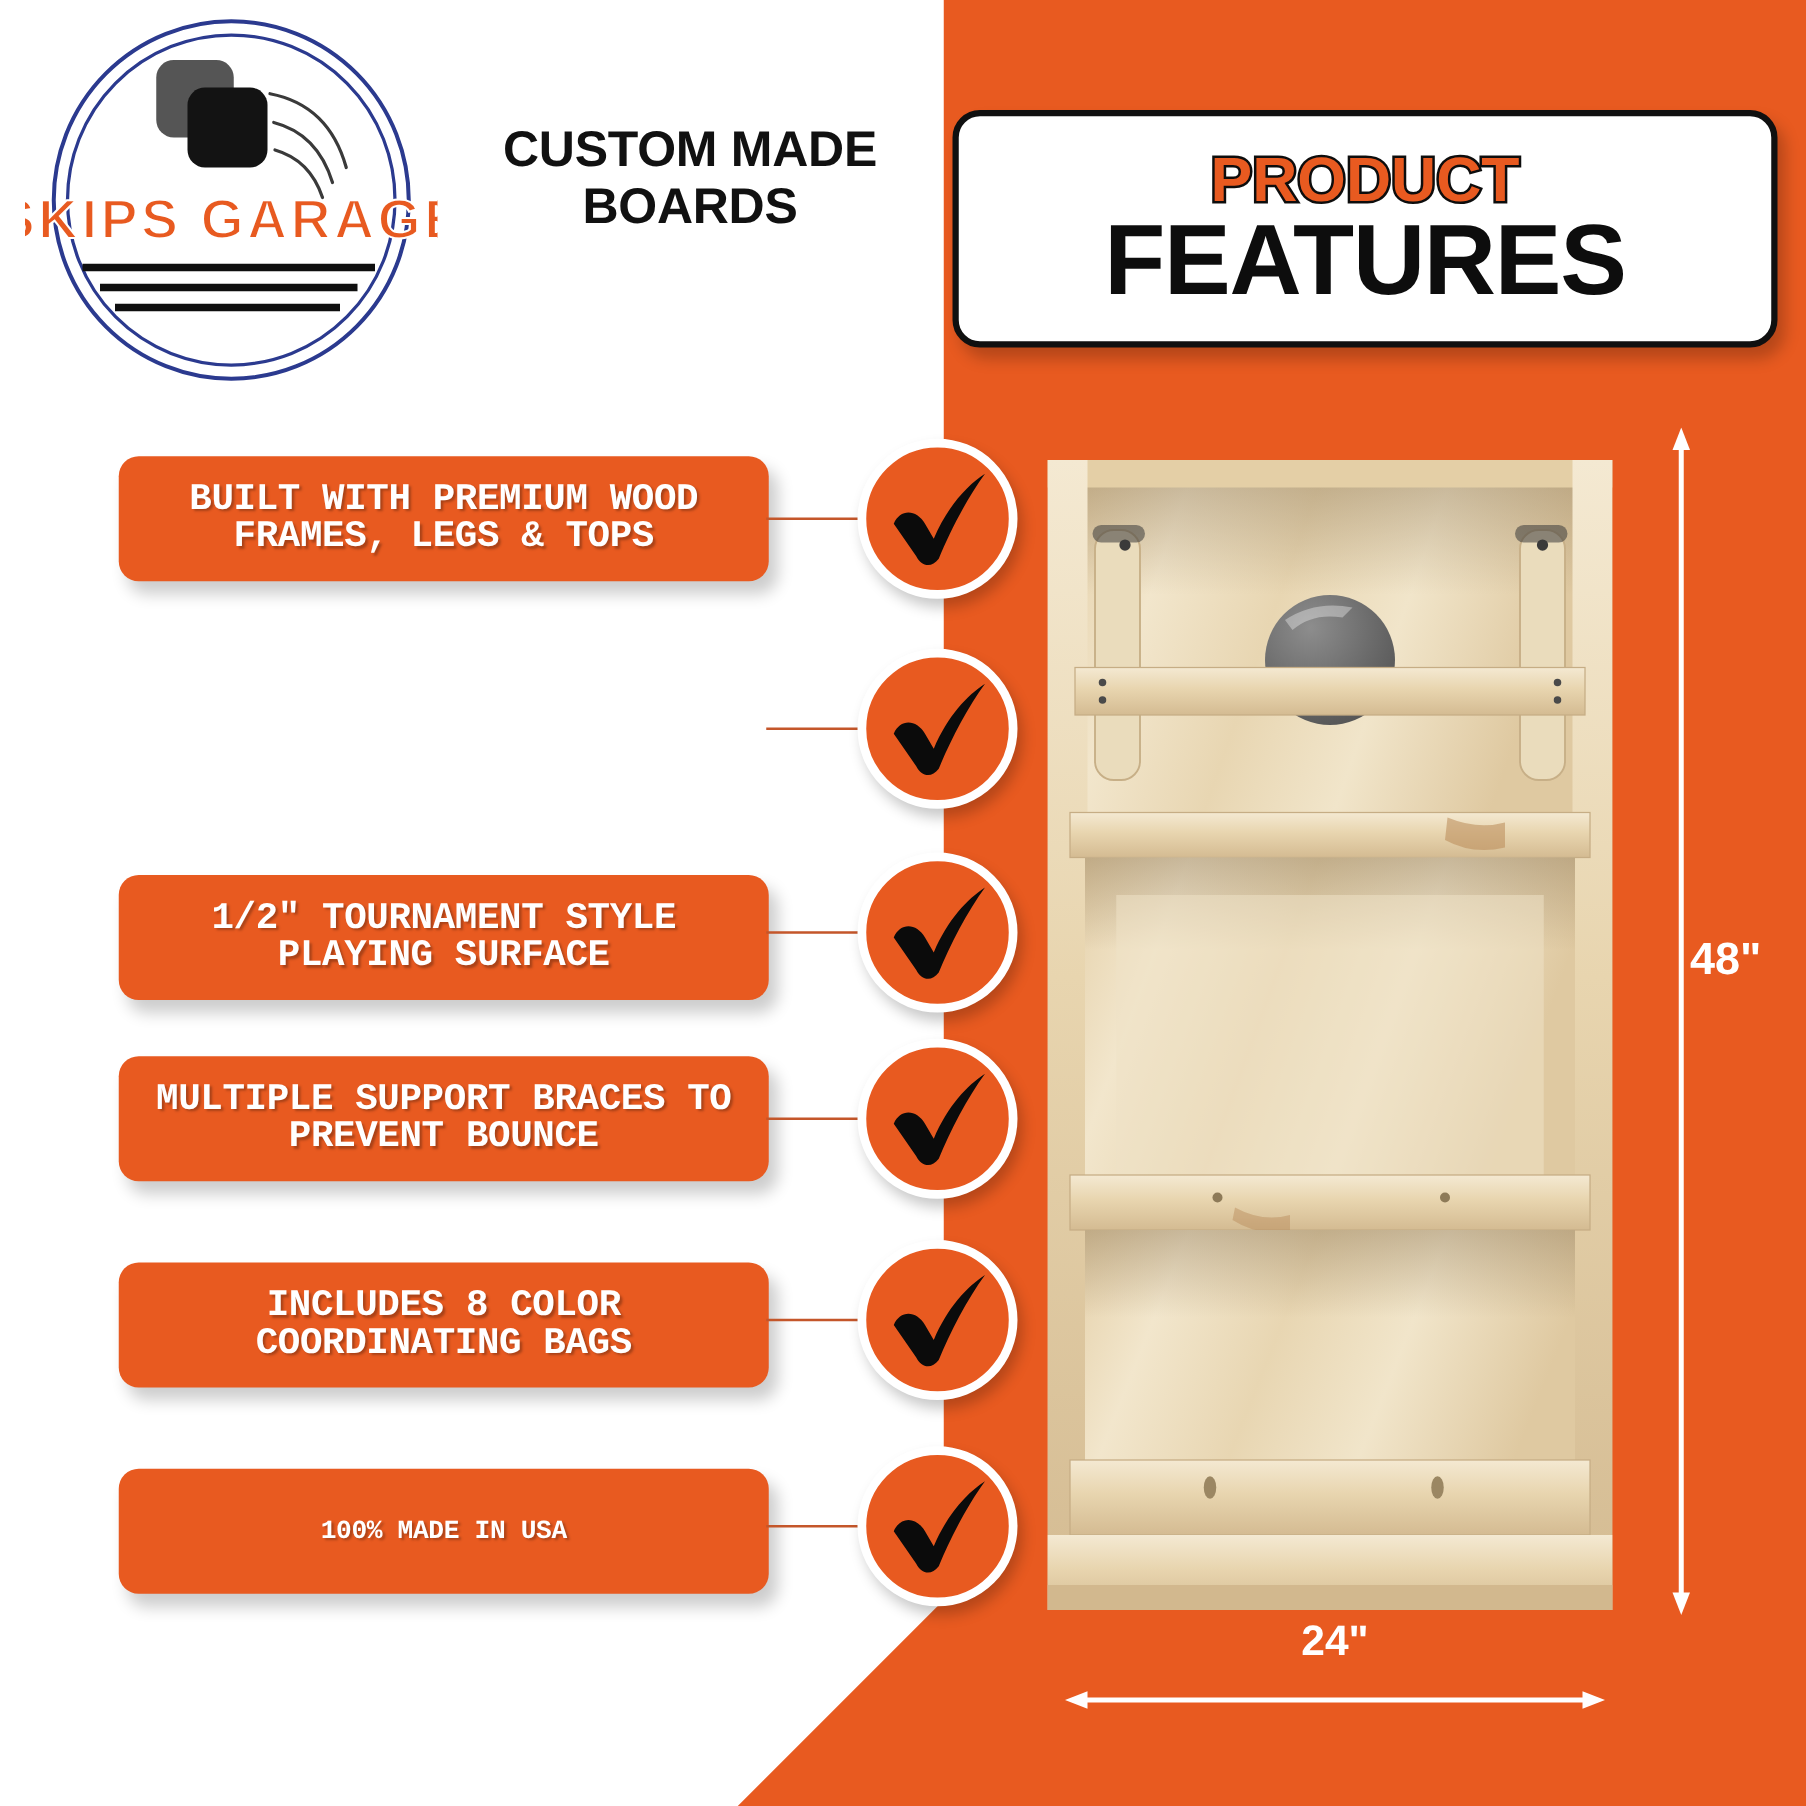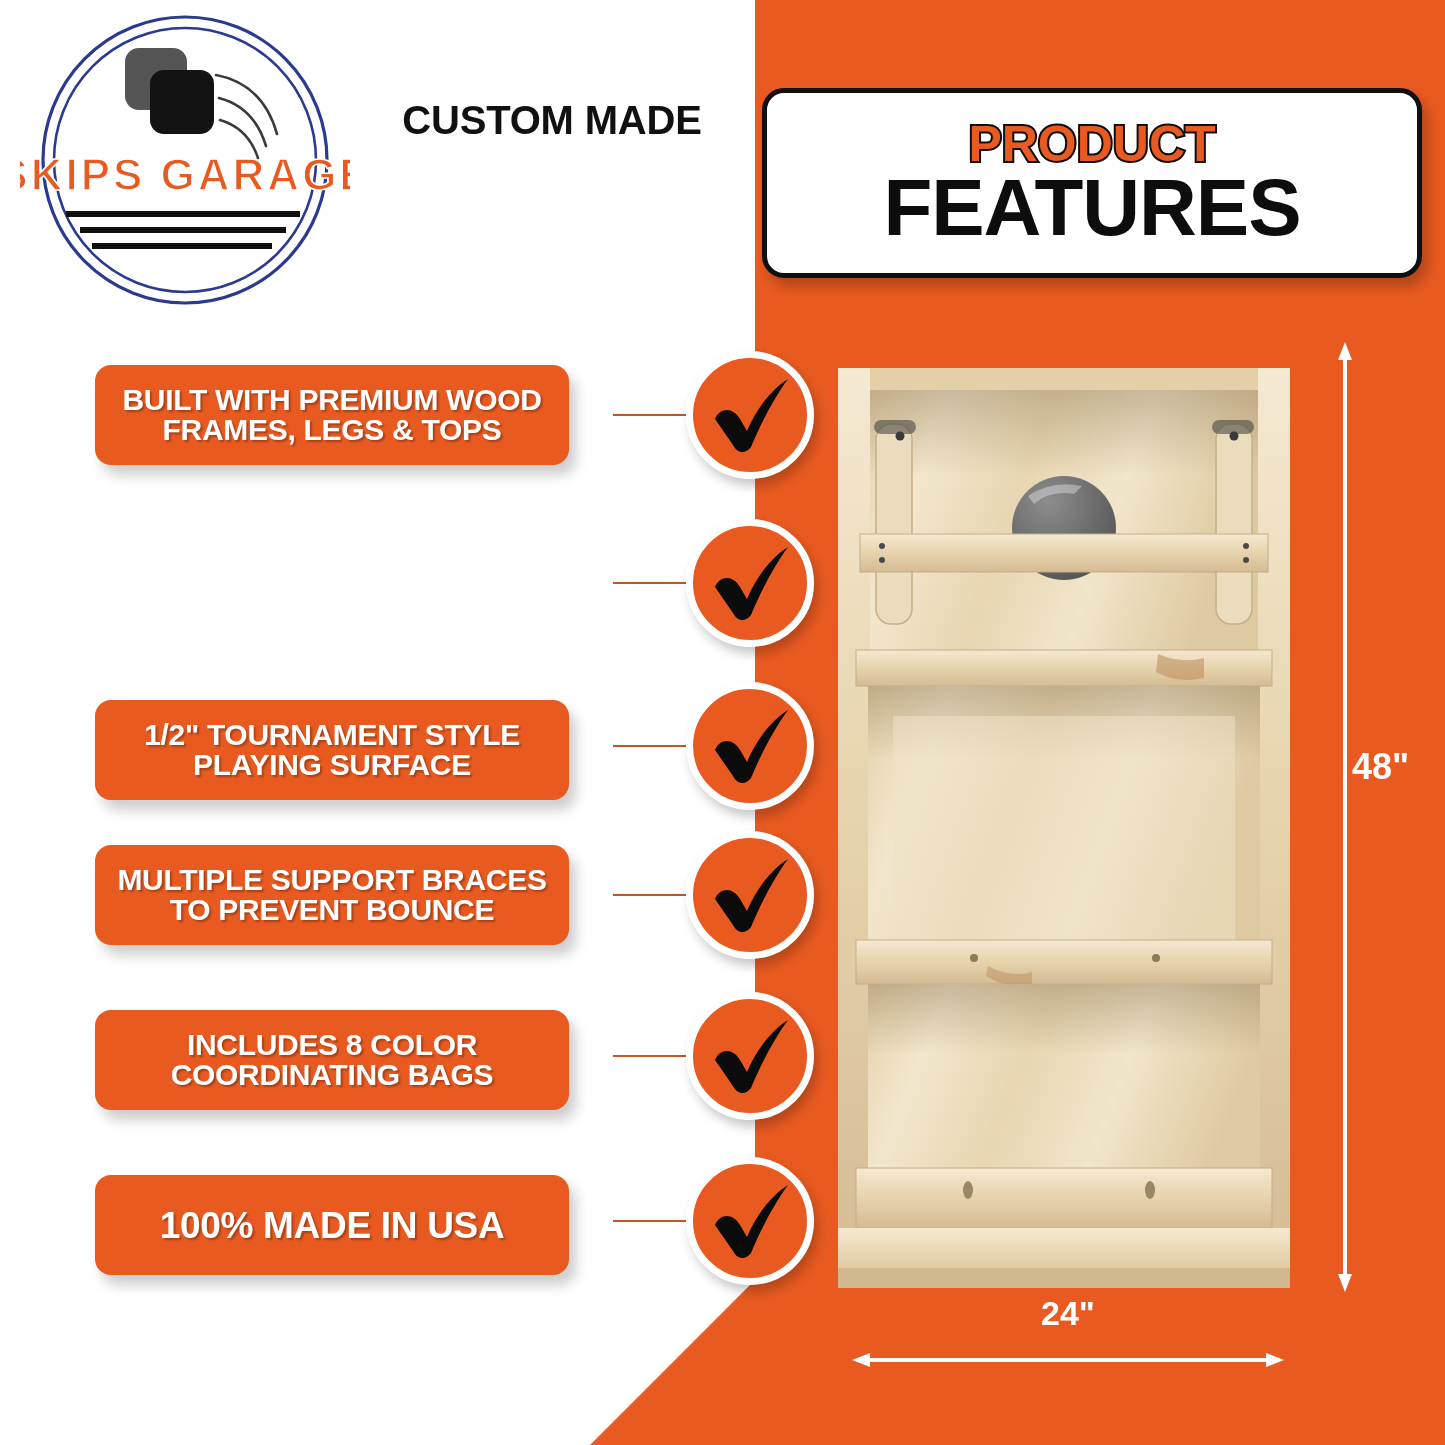--- a/index.html
+++ b/index.html
@@ -51,34 +51,34 @@
   .pf-features{
     font-size:80px;font-weight:bold;line-height:.94;letter-spacing:-1px;
     color:#0d0d0d;margin:2px 0 0 0;
   }
 
   
   .rows{position:absolute;left:0;top:0;width:860px;height:1445px;z-index:7;}
   .frow{position:absolute;left:0;width:860px;height:150px;}
 
   .pill{
-    position:absolute;left:95px;top:0;width:474px;min-height:100px;
+    position:absolute;left:95px;top:0;width:520px;min-height:100px;
     background:#E85A20;border-radius:16px;
     display:flex;align-items:center;justify-content:center;
     box-shadow:7px 10px 13px rgba(0,0,0,.20);
-    box-sizing:border-box;padding:8px 12px;
+    box-sizing:border-box;padding:8px 12px;font-family:Liberation Mono, monospace;
   }
   .pill-text{
     color:#ffffff;text-align:center;font-weight:bold;
     font-size:30px;line-height:1.0;letter-spacing:-0.3px;
     text-shadow:2px 2px 2px rgba(0,0,0,.28);
     text-transform:uppercase;
   }
   .pill.p3 .pill-text,.pill.p5 .pill-text{font-size:30px;}
-  .pill.p6 .pill-text{font-size:37px;}
+  .pill.p6 .pill-text{font-size:21px;}
 
   .connector{
     position:absolute;left:613px;height:2px;background:#C4562A;width:90px;
   }
   .ccircle{
     position:absolute;width:128px;height:128px;border-radius:50%;
     background:#E85A20;border:7px solid #ffffff;box-sizing:border-box;
     box-shadow:4px 7px 11px rgba(0,0,0,.22);
     display:flex;align-items:center;justify-content:center;
   }
@@ -135,20 +135,21 @@
       <g stroke="#0f0f0f" stroke-width="6" stroke-linecap="butt">
         <line x1="46" y1="204" x2="280" y2="204"></line>
         <line x1="60" y1="220" x2="266" y2="220"></line>
         <line x1="72" y1="236" x2="252" y2="236"></line>
       </g>
     </svg>
   </div>
 
   <div class="headline">
     <span class="l">CUSTOM MADE</span>
+    <span class="l">BOARDS</span>
   </div>
 
   <div class="pf-banner">
     <div class="pf-product">PRODUCT</div>
     <div class="pf-features">FEATURES</div>
   </div>
 
   <div class="board">
     <svg width="452" height="920" viewBox="0 0 452 920">
       <defs>

